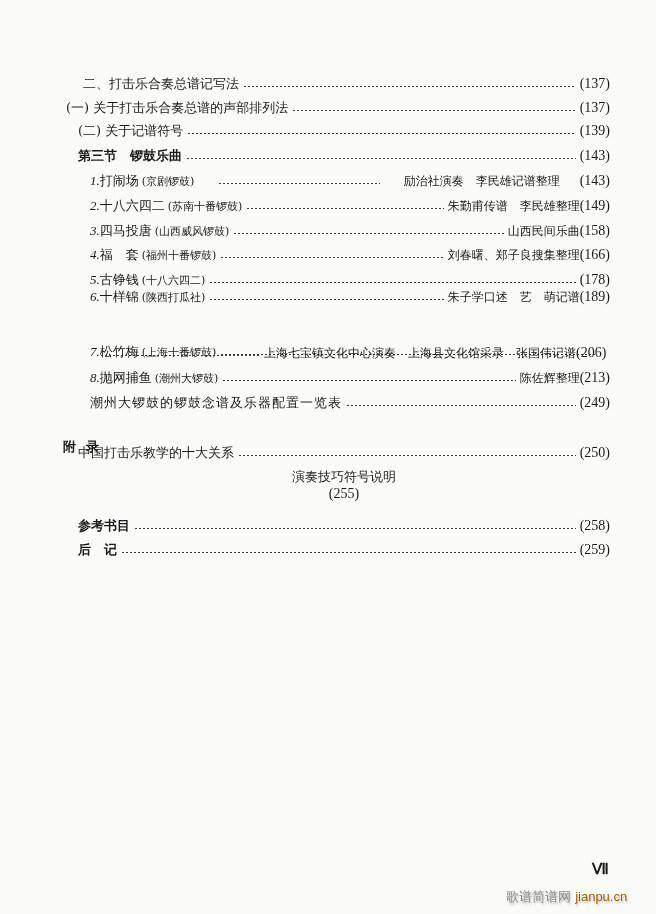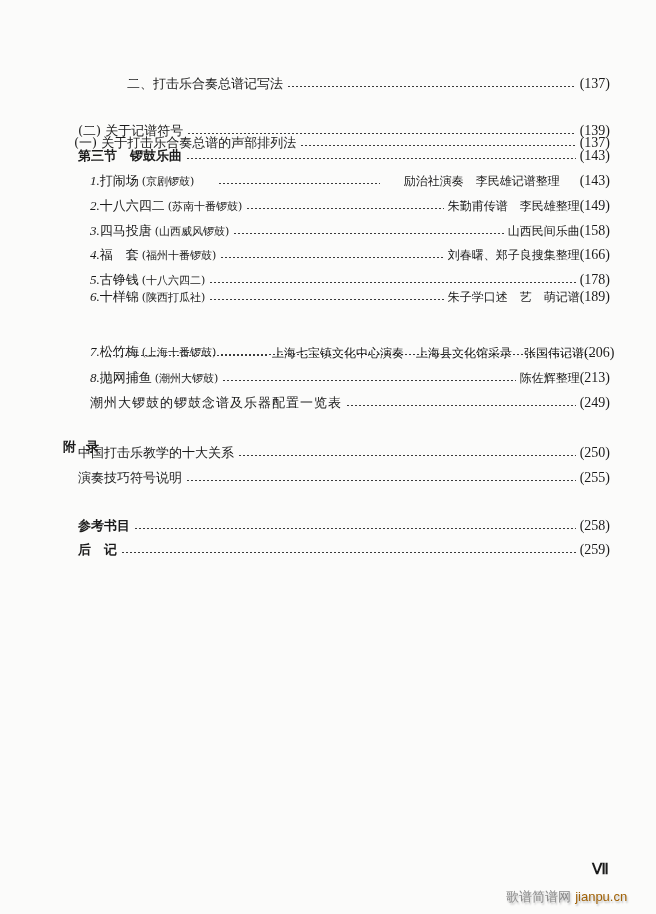--- a/index.html
+++ b/index.html
@@ -38,26 +38,26 @@
     font-family: "DejaVu Sans", sans-serif; color: #8a8a8a;
     text-shadow: 1px 2px 2px #bbb;
   }
   .watermark .wm-en { color: #a16207; font-family: "Liberation Sans", sans-serif; }
 </style>
 </head>
 <body>
 
 <div class="page">
 
-  <div class="row" style="left:83px; top:74px;margin-left:44px;">
+  <div class="row" style="left:83px; top:74px;">
     <span class="title">二、打击乐合奏总谱记写法</span>
     <span class="leader"></span>
     <span class="page-ref">(137)</span>
   </div>
-  <div class="row" style="left:74px; top:98px;margin-top:35px;">
+  <div class="row" style="left:66px; top:98px;">
     <span class="title">(一) 关于打击乐合奏总谱的声部排列法</span>
     <span class="leader"></span>
     <span class="page-ref">(137)</span>
   </div>
   <div class="row" style="left:78px; top:121px;">
     <span class="title">(二) 关于记谱符号</span>
     <span class="leader"></span>
     <span class="page-ref">(139)</span>
   </div>
   <div class="row" style="left:78px; top:146px;">
@@ -98,21 +98,21 @@
   <div class="row" style="left:90px; top:287px;">
     <span class="title"><span class="num">6.</span><span>十样锦</span><span class="sub">(陕西打瓜社)</span></span>
     <span class="leader"></span>
     <span class="credit">朱子学口述　艺　萌记谱</span>
     <span class="page-ref">(189)</span>
   </div>
   <div class="row" style="left:90px; top:318px; right:56px;margin-top:24px;">
     <span class="title"><span class="num">7.</span><span>松竹梅</span><span class="sub">(上海十番锣鼓)</span></span>
     <span class="leader"></span>
   </div>
-  <div class="row" style="left:104px; top:343px;">
+  <div class="row" style="left:96px; top:343px;">
     <span class="leader" style="flex:0 0 160px;"></span>
     <span class="credit">上海七宝镇文化中心演奏　上海县文化馆采录　张国伟记谱</span>
     <span class="page-ref">(206)</span>
   </div>
   <div class="row" style="left:90px; top:368px;">
     <span class="title"><span class="num">8.</span><span>抛网捕鱼</span><span class="sub">(潮州大锣鼓)</span></span>
     <span class="leader"></span>
     <span class="credit">陈佐辉整理</span>
     <span class="page-ref">(213)</span>
   </div>
@@ -121,21 +121,21 @@
     <span class="leader"></span>
     <span class="page-ref">(249)</span>
   </div>
 
   <div class="heading" style="left:63px; top:418px;">附录</div>
   <div class="row" style="left:78px; top:443px;text-align:right;">
     <span class="title">中国打击乐教学的十大关系</span>
     <span class="leader"></span>
     <span class="page-ref">(250)</span>
   </div>
-  <div class="row" style="left:78px; top:468px;">
+  <div class="row" style="left:78px; top:468px;flex-direction:column;">
     <span class="title">演奏技巧符号说明</span>
     <span class="leader"></span>
     <span class="page-ref">(255)</span>
   </div>
 
   <div class="row" style="left:78px; top:516px;">
     <span class="title bold">参考书目</span>
     <span class="leader"></span>
     <span class="page-ref">(258)</span>
   </div>

